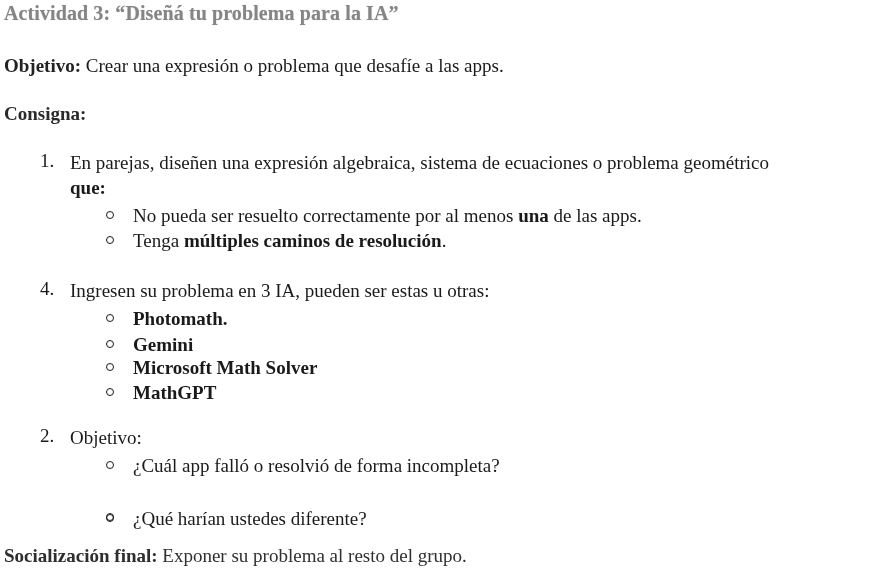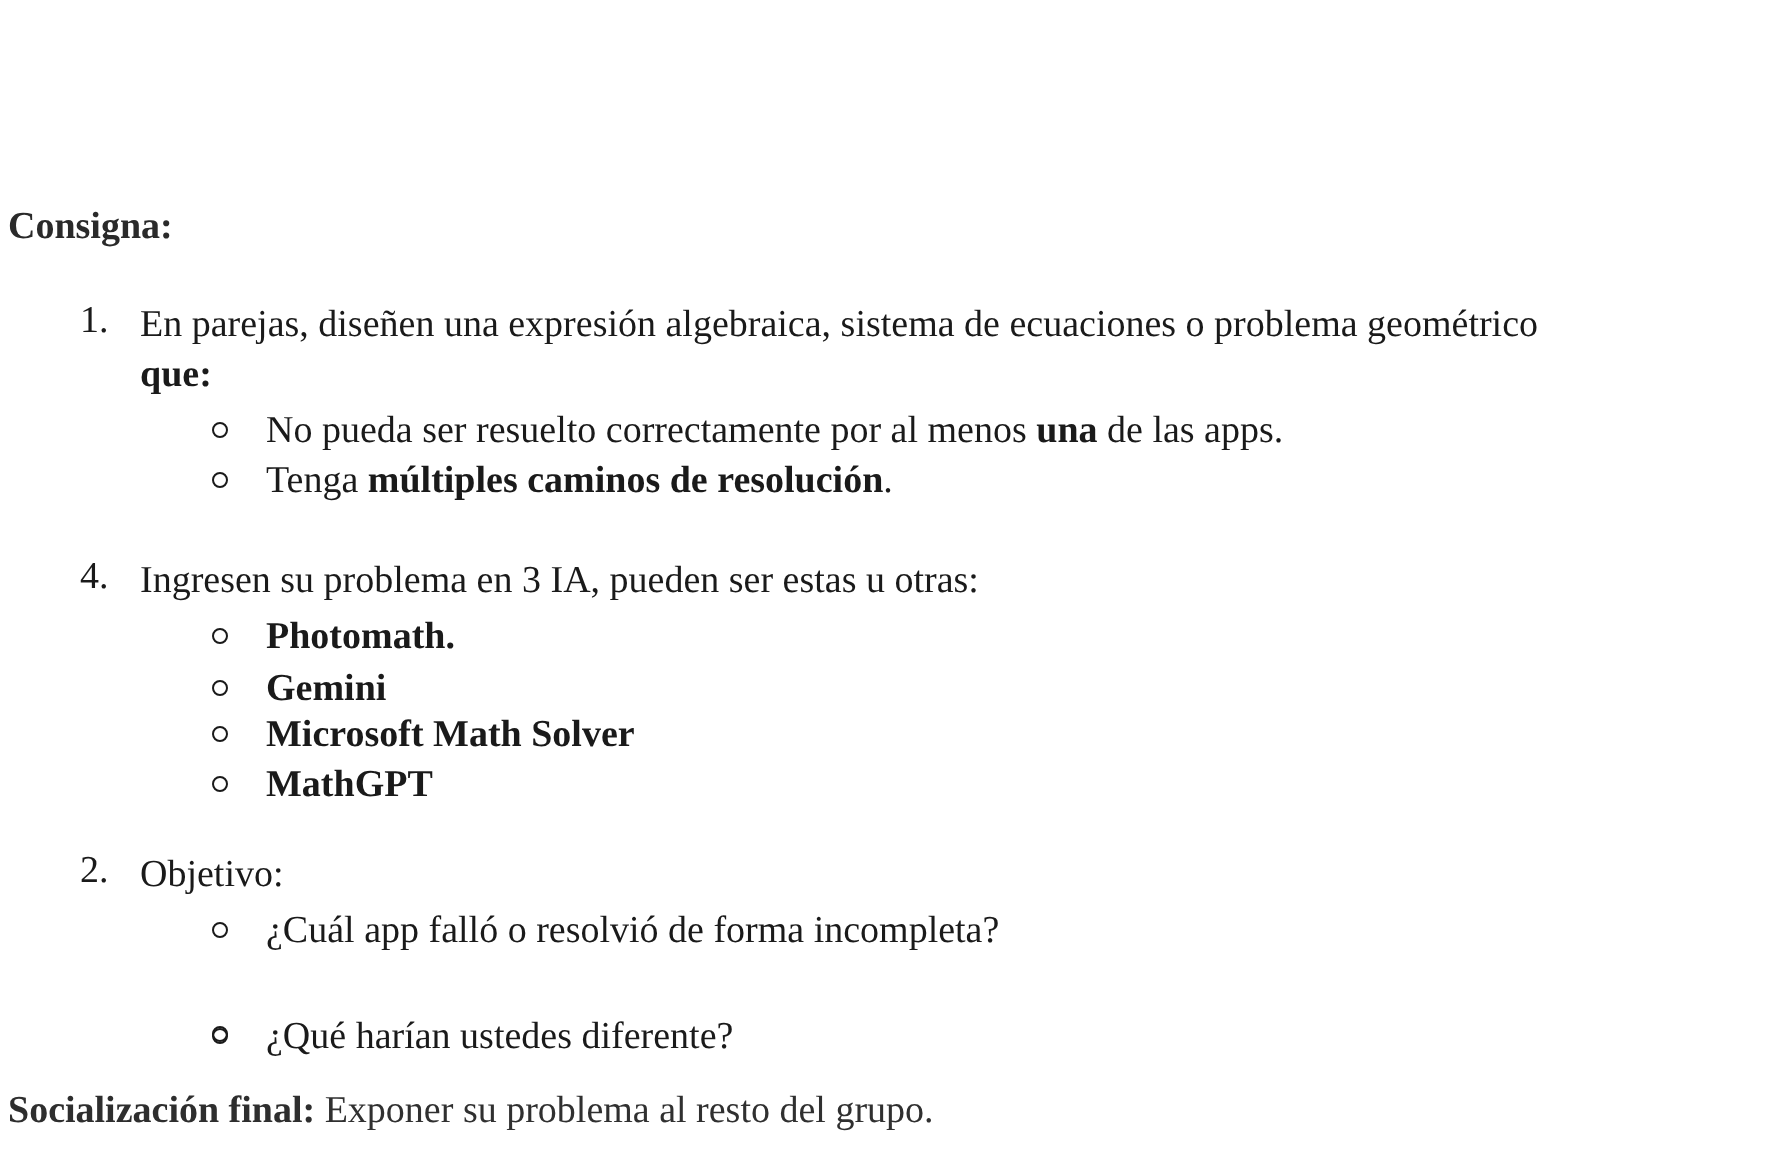--- a/index.html
+++ b/index.html
@@ -154,21 +154,25 @@
   .closing .body {
     font-weight: normal;
     color: #303030;
   }
 </style>
 </head>
 <body>
 
 <div class="page">
 
-
+  <div class="doc-title">Actividad 3: “Diseñá tu problema para la IA”</div>
+
+  <div class="objective">
+    <span class="lead">Objetivo:</span><span class="body"> Crear una expresión o problema que desafíe a las apps.</span>
+  </div>
 
   <div class="consigna">Consigna:</div>
 
   <div id="list-container">
       <div class="num-block" style="top: 150px;">
         <div class="num-row">
           <span class="num-marker">1.</span>
           <span class="num-text">En parejas, diseñen una expresión algebraica, sistema de ecuaciones o problema geométrico</span>
         </div>
       </div>

